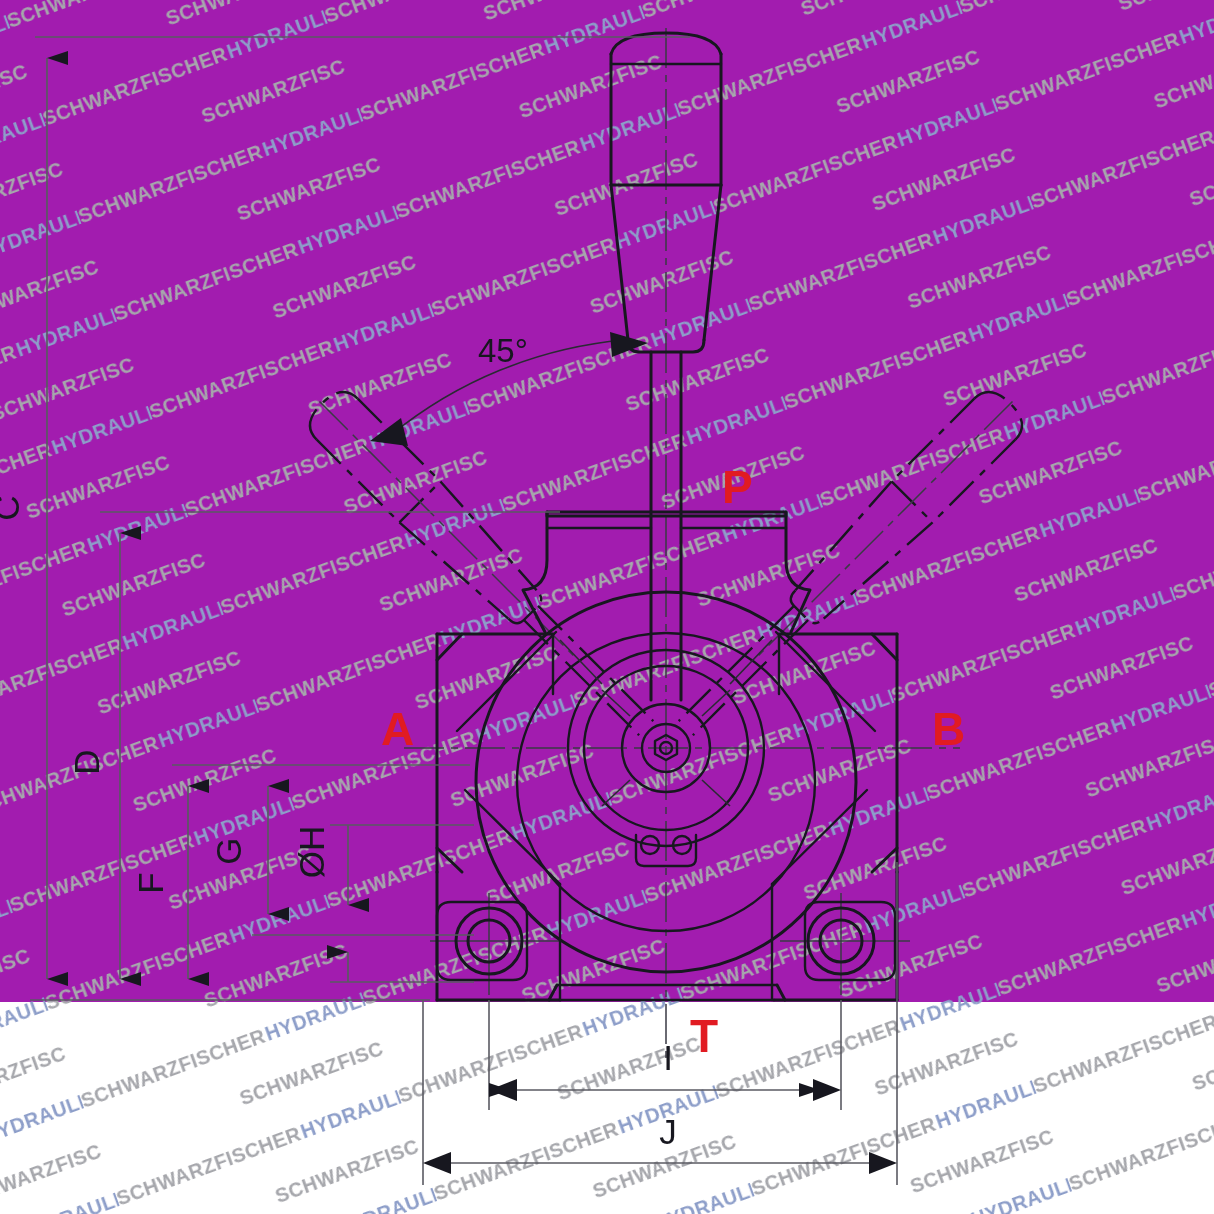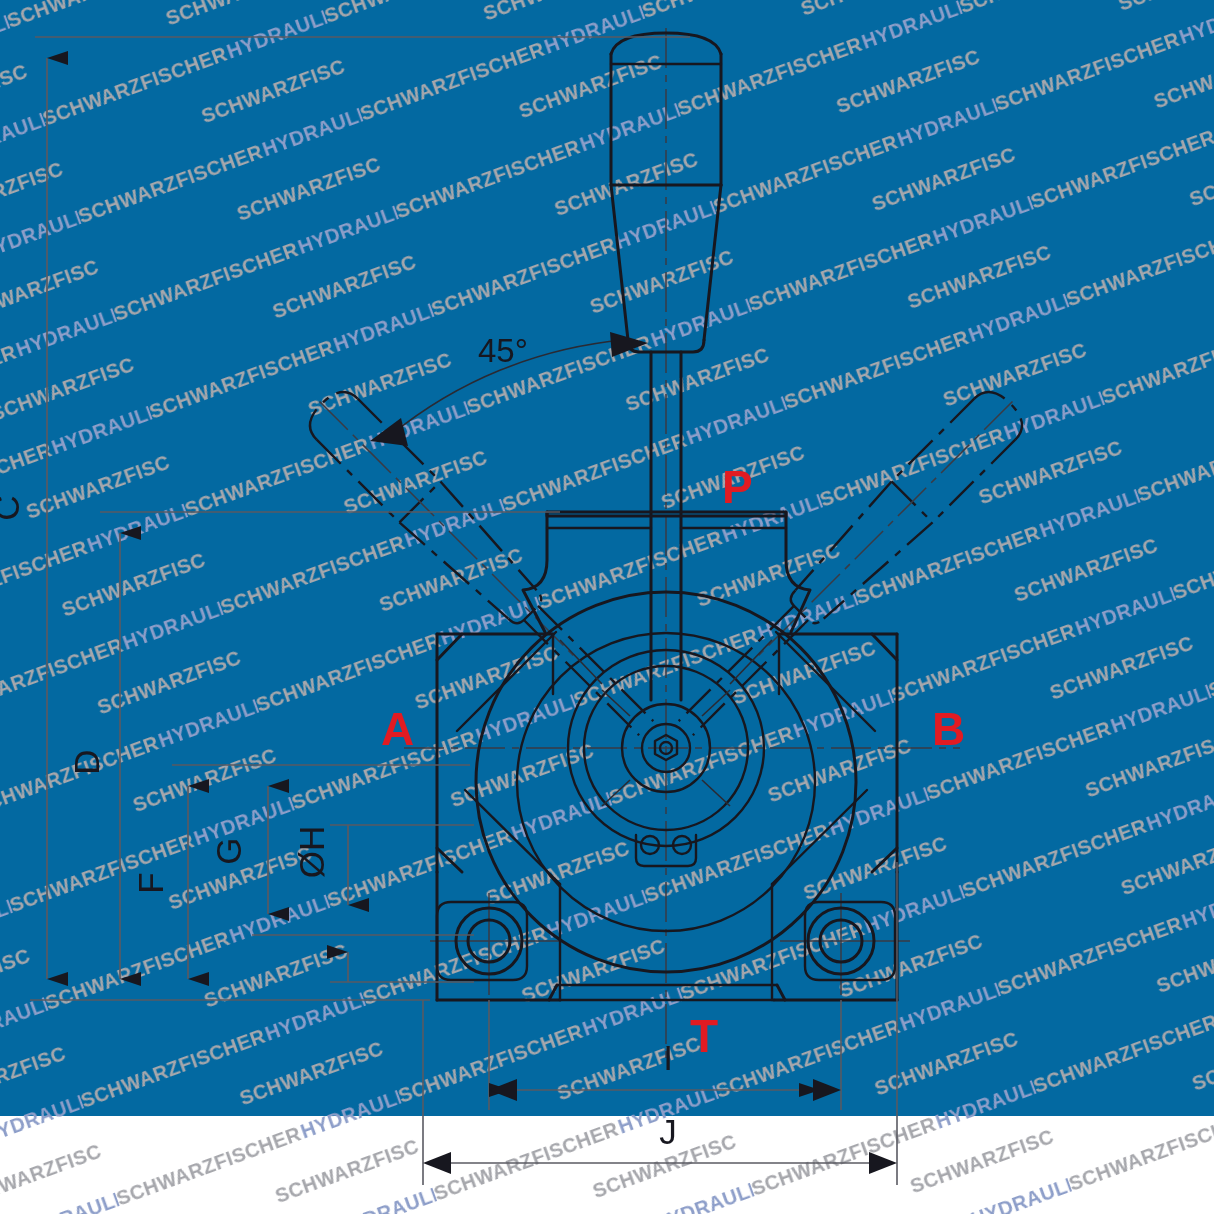--- a/index.html
+++ b/index.html
@@ -5,22 +5,22 @@
 <style>
   html,body{margin:0;padding:0;}
   body{
     width:1214px;height:1214px;
     background:#ffffff;
     font-family:"Liberation Sans", sans-serif;
     overflow:hidden;
     position:relative;
   }
   #stage{
-    position:absolute;left:0;top:0;width:1214px;height:1116px;
-    background:#0369a1;
+    position:absolute;left:0;top:0;width:1214px;height:1002px;
+    background:#a21caf;
   }
   #wm, #drawing{
     position:absolute;left:0;top:0;width:1214px;height:1214px;
   }
   #wm{z-index:1;}
   #drawing{z-index:2;}
 </style>
 </head>
 <body>
 

